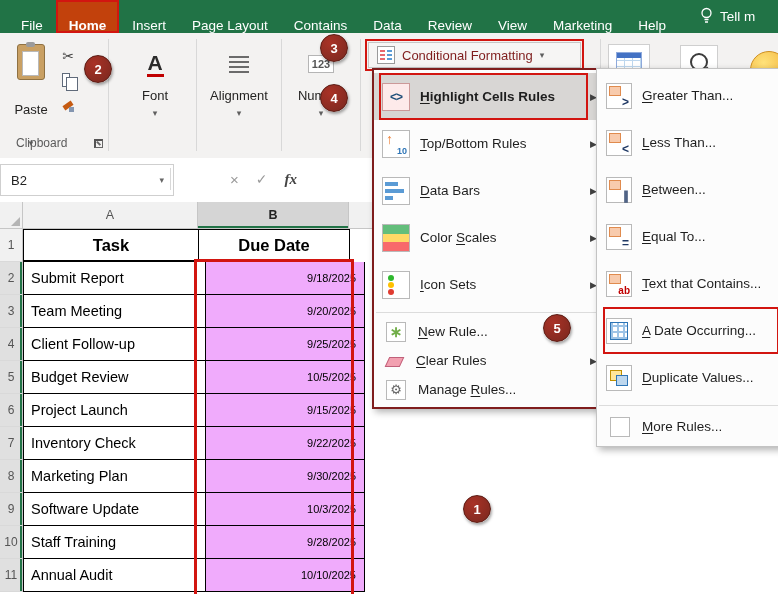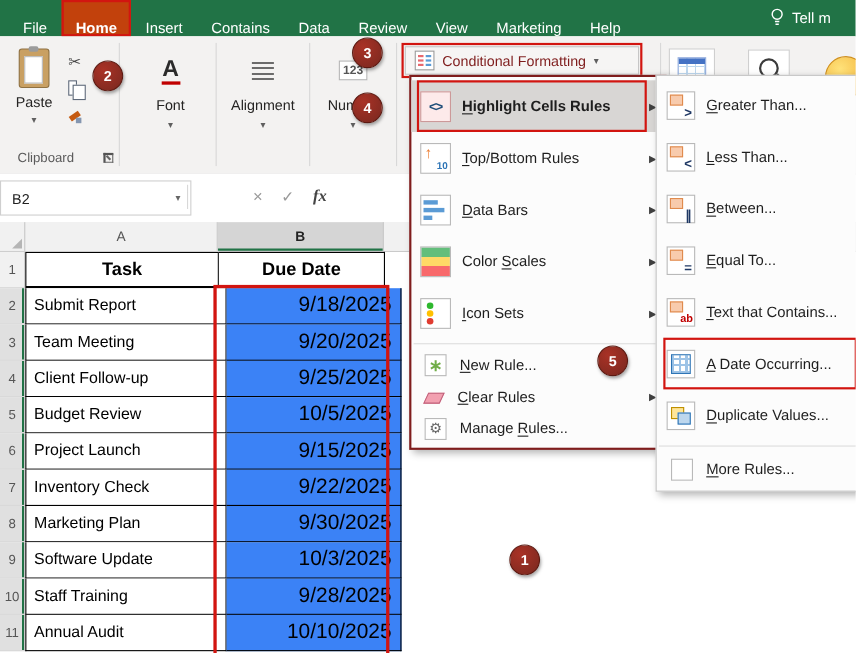--- a/index.html
+++ b/index.html
@@ -13,21 +13,21 @@
   .tab{display:flex;align-items:flex-end;padding:0 13px;font-size:13.5px;white-space:nowrap;cursor:default;}
   .tab.active{background:#c2410c;outline:2px solid #d21510;outline-offset:-2px;font-weight:bold;}
   .tell-me{position:absolute;left:700px;top:0;height:33px;display:flex;align-items:center;gap:7px;font-size:13.5px;white-space:nowrap;}
 
   
   .ribbon{position:absolute;left:0;top:33px;width:778px;height:125px;background:#f3f2f1;border-bottom:1px solid #d8d8d8;}
   .group-divider{position:absolute;top:6px;height:112px;width:1px;background:#d8d8d8;}
   .gd1{left:108px}.gd2{left:196px}.gd3{left:281px}.gd4{left:360px}.gd5{left:600px}
   .chev{font-size:9px;color:#5f5f5f;line-height:1;}
 
-  .paste-btn{position:absolute;left:8px;top:10px;width:46px;height:106px;display:flex;flex-direction:column;align-items:center;gap:5px;background:none;border:none;}
+  .paste-btn{position:absolute;left:8px;top:10px;width:46px;height:106px;display:flex;flex-direction:column;align-items:center;gap:22px;background:none;border:none;}
   .clipboard-icon{width:26px;height:34px;background:#c9a063;border:1px solid #8f7142;border-radius:3px;position:relative;}
   .clipboard-icon::before{content:"";position:absolute;left:4px;top:6px;width:15px;height:23px;background:#fff;border:1px solid #b9b9b9;}
   .clipboard-icon::after{content:"";position:absolute;left:8px;top:-3px;width:9px;height:5px;background:#9b9b9b;border-radius:2px;}
   .btn-label{font-size:13px;color:#252423;}
 
   .small-tools{position:absolute;left:56px;top:14px;display:flex;flex-direction:column;gap:7px;}
   .tool{width:24px;height:18px;display:flex;align-items:center;justify-content:center;background:none;border:none;font-size:14px;color:#444;}
   .copy-icon{width:10px;height:12px;border:1.5px solid #5f6a7a;background:#fff;position:relative;margin:0 4px 3px 0;}
   .copy-icon::before{content:"";position:absolute;left:3px;top:3px;width:10px;height:12px;border:1.5px solid #5f6a7a;background:#fff;}
   .brush-icon{width:14px;height:12px;position:relative;}
@@ -89,21 +89,21 @@
   .cols .col-h{display:flex;align-items:center;justify-content:center;font-size:12.5px;color:#555;background:#f1f1f1;border-right:1px solid #c6c6c6;}
   .cols div.col-h:nth-of-type(1){width:174px;}
   .cols div.col-h:nth-of-type(2){width:150px;}
   .cols .col-h.selected{background:#d5d5d5;color:#222;font-weight:bold;box-shadow:inset 0 -2px 0 #217346;}
   .strip-fill{flex:1;background:#f1f1f1;}
   .rows{position:relative;}
   .grid-row{display:flex;height:33px;}
   .rh{width:22px;background:#f1f1f1;border-right:1px solid #c6c6c6;border-bottom:1px solid #d9d9d9;display:flex;align-items:center;justify-content:center;font-size:12px;color:#555;}
   .grid-row:not(.header) .rh{background:#e0e0e0;box-shadow:inset -2px 0 0 #217346;}
   .ca{width:174px;background:#fff;border-left:1px solid #000;border-right:1px solid #000;border-bottom:1px solid #000;display:flex;align-items:center;padding-left:7px;font-size:14.5px;color:#000;}
-  .cb{width:150px;background:#3b82f6;border-right:1px solid #000;border-bottom:1px solid #000;display:flex;align-items:center;justify-content:flex-end;padding-right:8px;font-size:19px;color:#000;}
+  .cb{width:150px;background:#f0abfc;border-right:1px solid #000;border-bottom:1px solid #000;display:flex;align-items:center;justify-content:flex-end;padding-right:8px;font-size:11px;color:#000;}
   .grid-row.header .ca,.grid-row.header .cb{background:#fff;font-weight:bold;font-size:16.5px;justify-content:center;padding:0;border-top:1px solid #000;border-bottom:2px solid #000;}
 
   
   .range-box{position:absolute;left:194px;top:259px;width:154px;height:334px;border:3px solid #d21510;z-index:8;pointer-events:none;}
 
   
   .menu{position:absolute;left:372px;top:68px;width:230px;background:#fcfcfc;border:2px solid #7f1d1d;box-shadow:3px 3px 7px rgba(0,0,0,.3);padding:3px 0;z-index:30;}
   .menu-item{display:flex;align-items:center;height:47px;padding:0 3px 0 5px;}
   .menu-item.small{height:29px;}
   .mi-box{flex:1;display:flex;align-items:center;height:100%;padding-left:3px;}
@@ -177,20 +177,23 @@
         </div>
 
         <div class="tab active">
           <span>Home</span>
         </div>
 
         <div class="tab">
           <span>Insert</span>
         </div>
 
+        <div class="tab">
+          <span>Page Layout</span>
+        </div>
 
         <div class="tab">
           <span>Contains</span>
         </div>
 
         <div class="tab">
           <span>Data</span>
         </div>
 
         <div class="tab">

